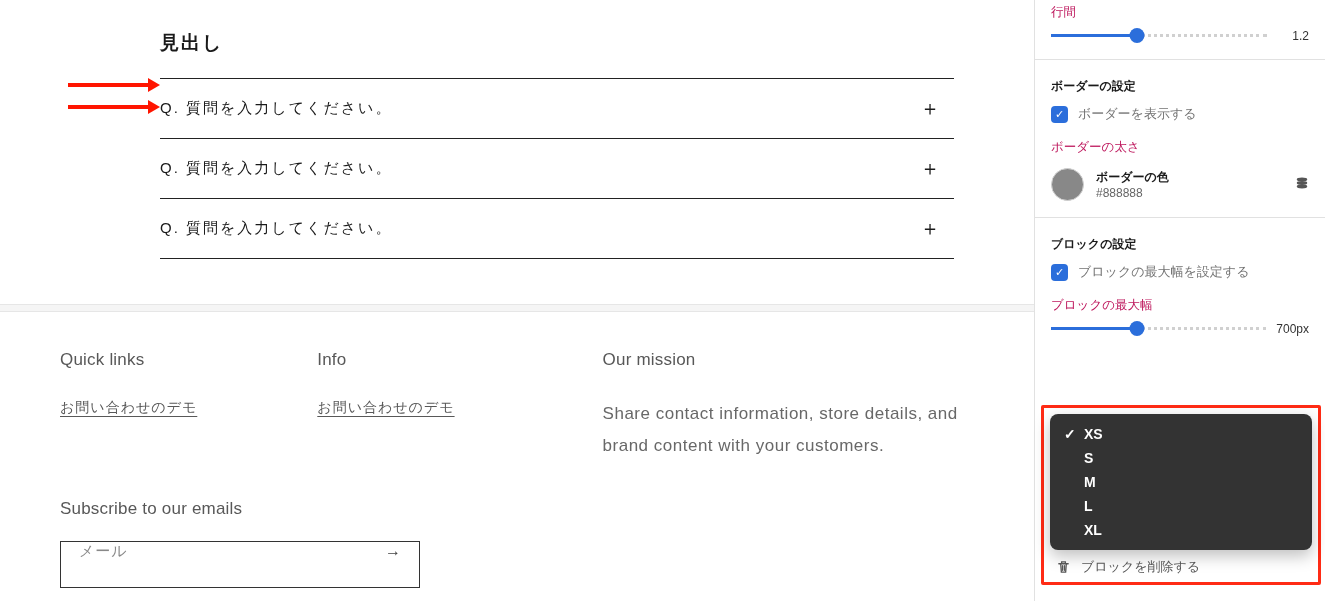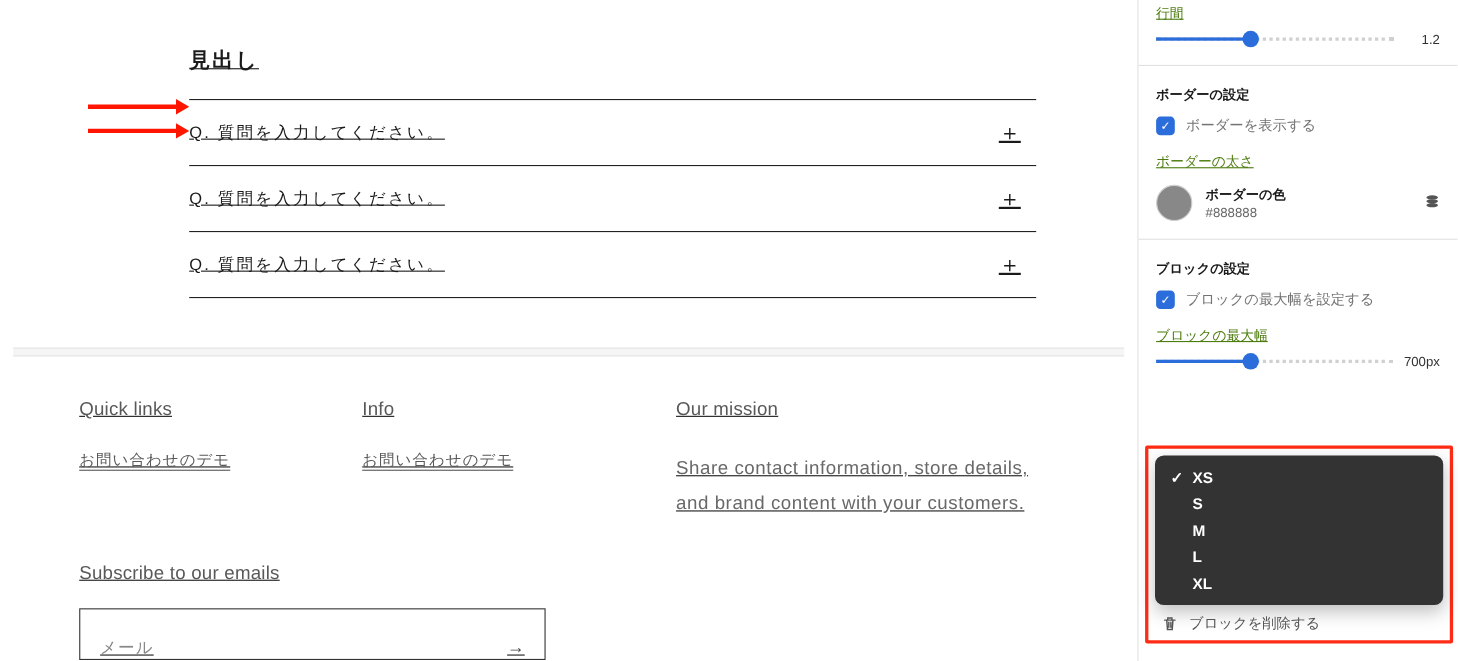--- a/index.html
+++ b/index.html
@@ -7,24 +7,23 @@
       font-family: -apple-system, BlinkMacSystemFont, "Segoe UI", sans-serif;
       background: #fff;
       display: flex;
       width: 1325px;
       height: 601px;
       overflow: hidden;
       color: #1a1a1a;
     }
     .main-area {
       flex: 1;
-      padding: 12px;
+      padding: 0;
       position: relative;
       overflow: hidden;
-      text-decoration: underline;
     }
     .preview-content {
       padding: 30px 80px 0 160px;
       position: relative;
     }
     .heading {
       font-size: 19px;
       font-weight: 700;
       letter-spacing: 2px;
       margin-bottom: 22px;
@@ -100,23 +99,23 @@
       padding: 36px 60px 0;
     }
     .subscribe-title {
       font-size: 17px;
       color: #585858;
       margin-bottom: 22px;
       letter-spacing: 0.2px;
     }
     .email-box {
       display: flex;
-      align-items: flex-end;
+      align-items: flex-start;
       border: 1px solid #333;
-      width: 424px;
+      width: 360px;
       height: 47px;
       padding: 0 18px;
     }
     .email-placeholder {
       flex: 1;
       font-size: 15px;
       color: #888;
       letter-spacing: 1px;
     }
     .email-arrow {
@@ -129,24 +128,23 @@
       width: 291px;
       border-left: 1px solid #e1e1e1;
       background: #fff;
       font-size: 13px;
       padding: 0 16px;
       overflow: visible;
       position: relative;
     }
     .sb-label {
       font-size: 12.5px;
-      color: #4d7c0f;
+      color: #be185d;
       margin-top: 4px;
       margin-bottom: 8px;
-      text-decoration: underline;
     }
     .sb-label-title {
       font-size: 12px;
       font-weight: 700;
       margin-top: 18px;
       margin-bottom: 10px;
     }
     .slider-row {
       display: flex;
       align-items: center;

